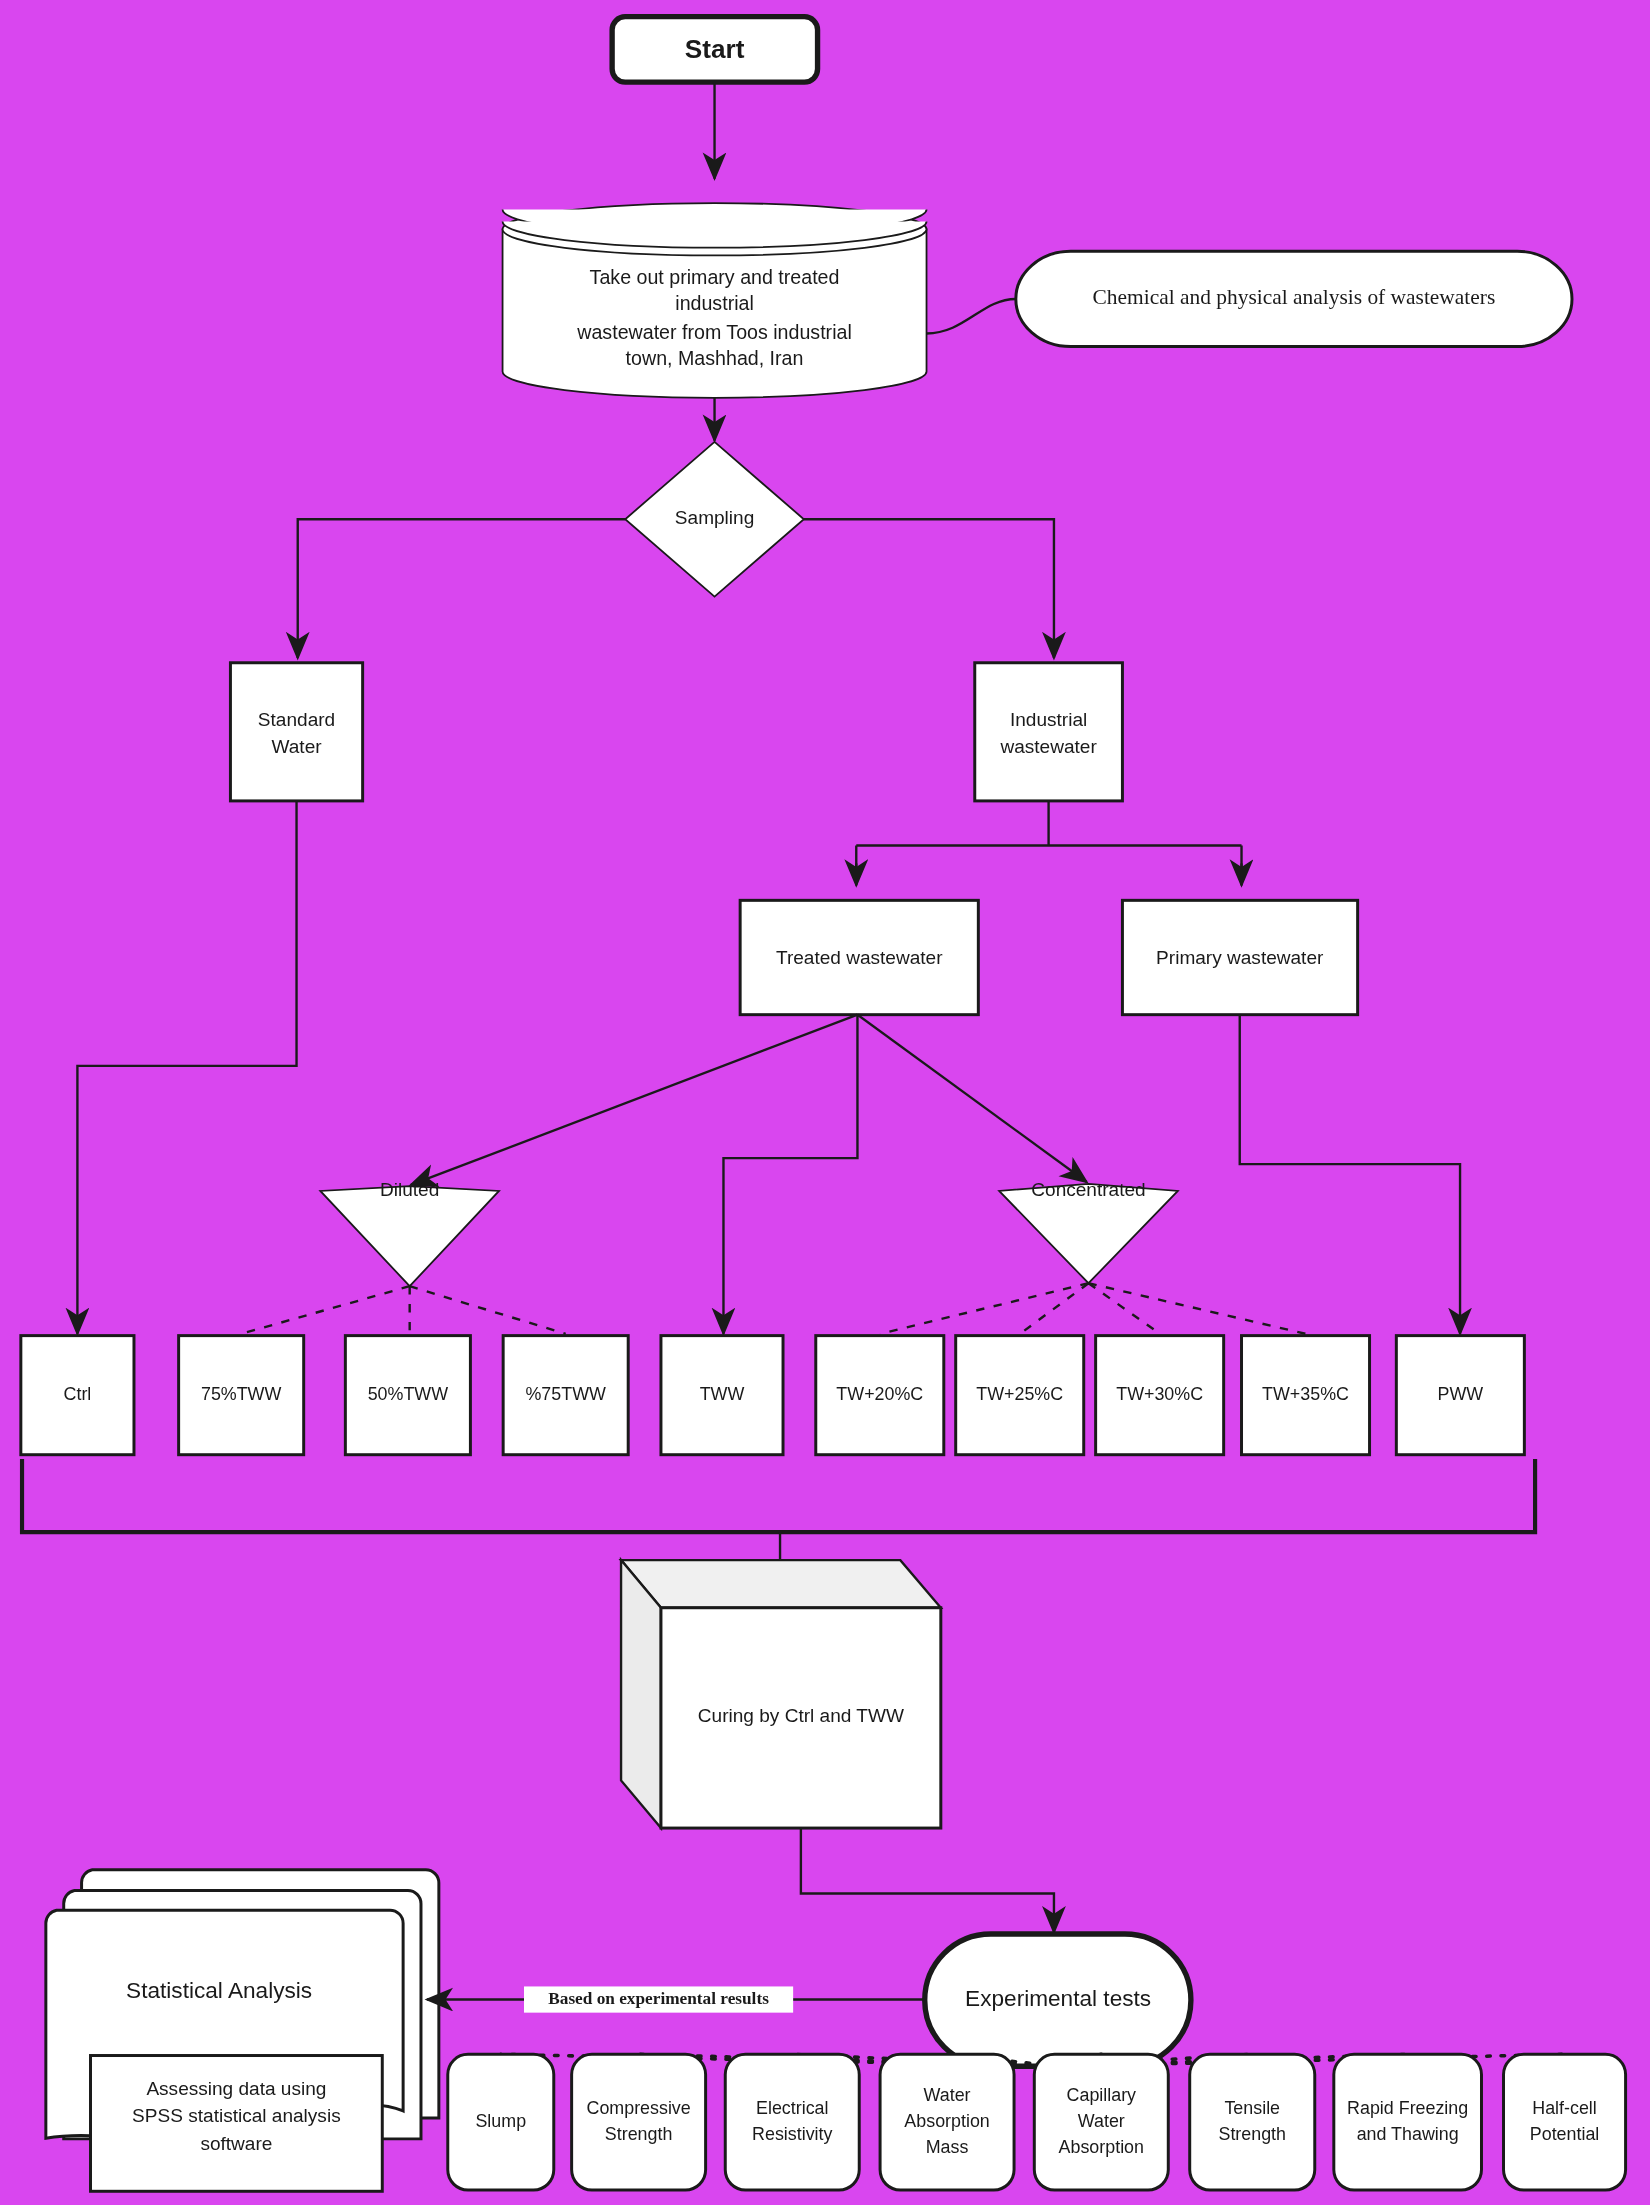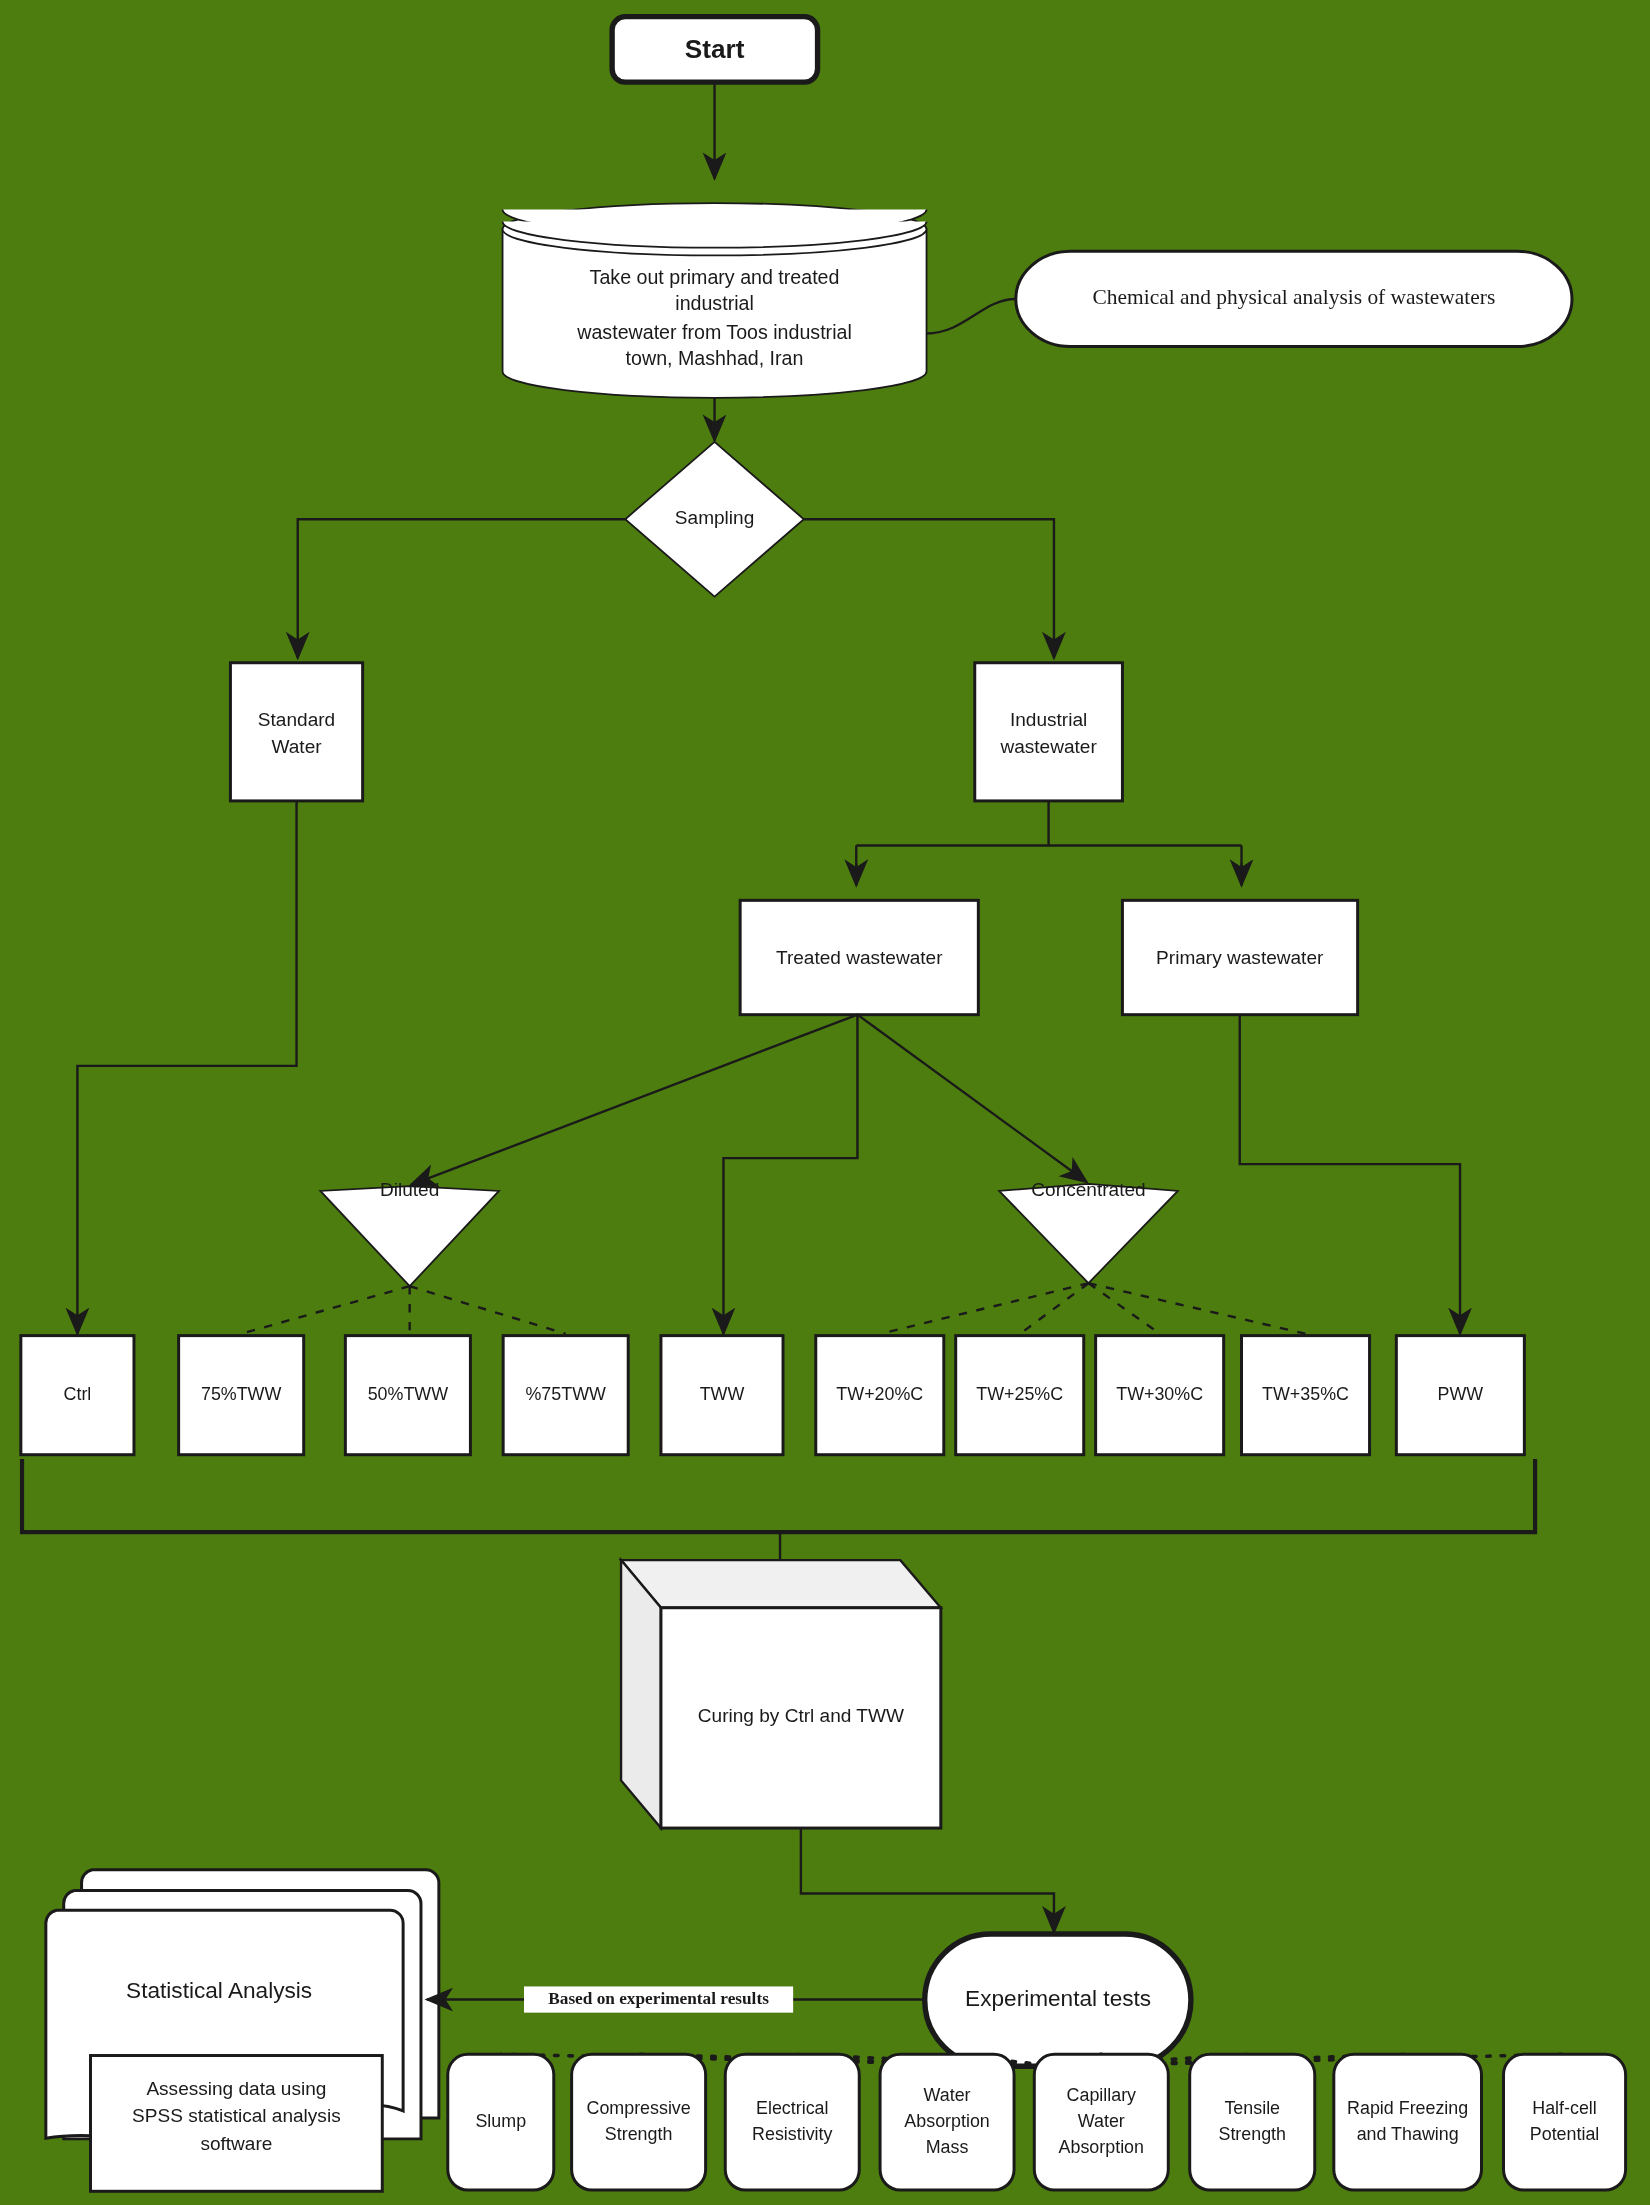--- a/index.html
+++ b/index.html
@@ -1,17 +1,17 @@
 <!DOCTYPE html>
 <html style="font-size:9.5px"><head>
 <meta charset="utf-8">
 <style>
   html,body{margin:0;padding:0;background:#ffffff;}
   body{font-family:"Liberation Sans",sans-serif;}
-  #root{position:relative;width:1650px;height:2205px;background:#4d7c0f;overflow:hidden;}
+  #root{position:relative;width:1650px;height:2205px;background:#d946ef;overflow:hidden;}
   svg{display:block;}
   .nd{fill:#ffffff;stroke:#1a1a1a;}
   .nd-thin{stroke-width:3;}
   .nd-med{stroke-width:5;}
   .nd-thick{stroke-width:9;}
   .face-top{fill:#f0f0f0;stroke:#1a1a1a;stroke-width:4;}
   .face-side{fill:#ebebeb;stroke:#1a1a1a;stroke-width:4;}
   .ln{stroke:#1a1a1a;stroke-width:4;fill:none;}
   .ln-bracket{stroke:#1a1a1a;stroke-width:7;fill:none;}
   .ln-dash{stroke:#1a1a1a;stroke-width:4;fill:none;stroke-dasharray:14 16;}

